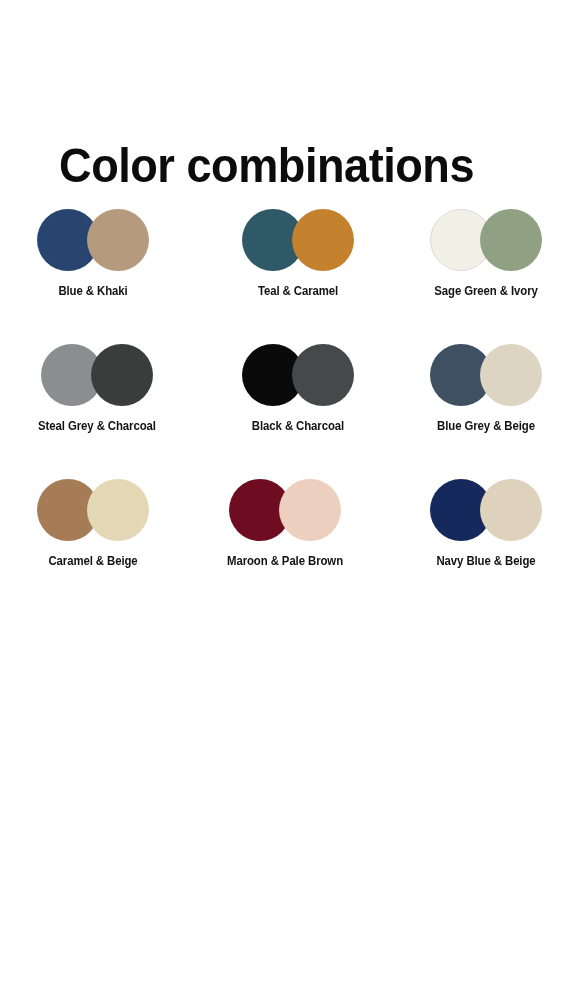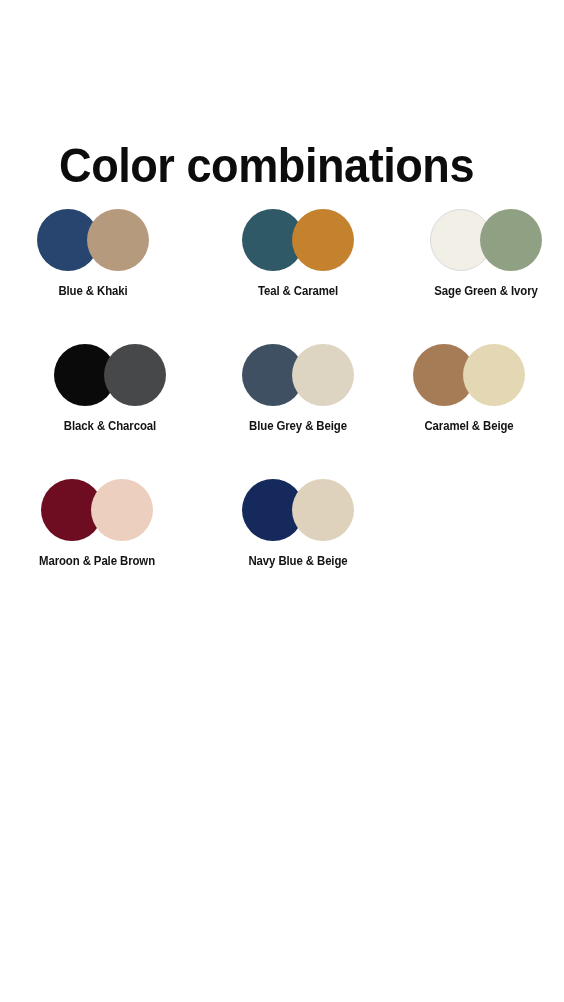--- a/index.html
+++ b/index.html
@@ -136,20 +136,27 @@
         </div>
         <div class="combo-label">Teal &amp; Caramel</div>
       </div>
       <div class="combo col-3">
         <div class="pair">
           <span class="dot left outlined" title="#f2efe6" style="background: rgb(242, 239, 230);"></span>
           <span class="dot right" title="#8fa083" style="background: rgb(143, 160, 131);"></span>
         </div>
         <div class="combo-label">Sage Green &amp; Ivory</div>
       </div>
+      <div class="combo col-2">
+        <div class="pair">
+          <span class="dot left" title="#8c8d8e" style="background: rgb(140, 141, 142);"></span>
+          <span class="dot right" title="#3b3c3c" style="background: rgb(59, 60, 60);"></span>
+        </div>
+        <div class="combo-label">Steal Grey &amp; Charcoal</div>
+      </div>
       <div class="combo col-3">
         <div class="pair">
           <span class="dot left" title="#0a0a0a" style="background: rgb(10, 10, 10);"></span>
           <span class="dot right" title="#474849" style="background: rgb(71, 72, 73);"></span>
         </div>
         <div class="combo-label">Black &amp; Charcoal</div>
       </div>
       <div class="combo col-3">
         <div class="pair">
           <span class="dot left" title="#3e5061" style="background: rgb(62, 80, 97);"></span>

